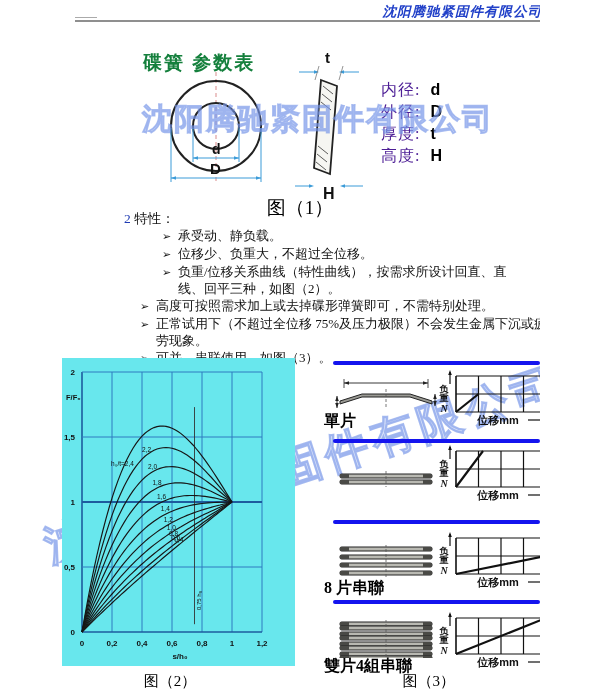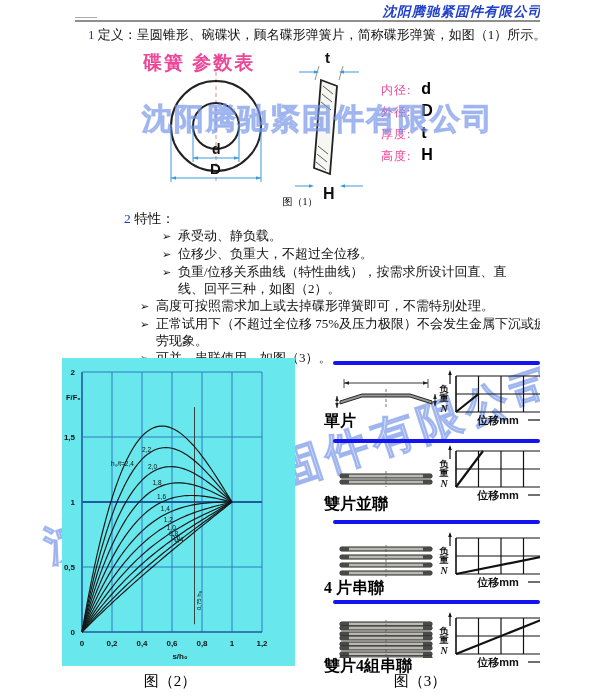--- a/index.html
+++ b/index.html
@@ -17,30 +17,30 @@
   .num{color:#1f3bb3;}
   .p-feat{top:210px;left:84px;font-size:13.5px;margin-left:40px;}
   .bullets{top:227px;left:140px;width:440px;font-size:13px;line-height:17px;}
   .bullet{display:flex;}
   .bullet .bchar{flex:0 0 16px;font-size:11px;padding-top:1px;}
   .lvl2{padding-left:22px;}
   .lvl2 .btxt{max-width:352px;}
   .lvl1 .btxt{max-width:400px;}
   
   .f1-title{top:50px;left:143px;font-family:"Liberation Sans",sans-serif;
-            font-weight:bold;font-size:19px;letter-spacing:2px;color:#ec4899;}
+            font-weight:bold;font-size:19px;letter-spacing:2px;color:#15803d;}
   .f1-params{top:80px;left:381px;}
   .f1-params .row{height:22px;white-space:nowrap;}
-  .f1-params .lbl{color:#ec4899;font-size:12px;letter-spacing:1px;}
+  .f1-params .lbl{color:#4c1d95;font-size:16px;letter-spacing:1px;}
   .f1-params .sym{color:#000;font-family:"Liberation Sans",sans-serif;
                   font-weight:bold;font-size:16px;margin-left:6px;}
-  .cap{font-size:10px;text-align:center;color:#000;}
+  .cap{font-size:19px;text-align:center;color:#000;}
   .cap1{top:195px;left:250px;width:100px;}
   .cap2{top:672px;left:120px;width:100px;font-size:15px;}
-  .cap3{top:672px;left:385px;width:70px;font-size:15px;}
+  .cap3{top:672px;left:385px;width:70px;font-size:15px;text-align:right;}
   
   .wm{color:rgba(148,172,240,0.34);-webkit-text-stroke:1px rgba(110,142,230,0.55);
       font-family:"Liberation Sans",sans-serif;font-weight:bold;white-space:nowrap;
       pointer-events:none;}
   .wm1{top:99px;left:142px;font-size:30px;letter-spacing:2px;}
   .wm2{top:519px;left:46px;font-size:44px;letter-spacing:5px;
        transform:rotate(-18deg);transform-origin:0 50%;}
   
   .chart-panel{top:358px;left:62px;width:233px;height:308px;background:#68e7ed;}
   
@@ -53,24 +53,20 @@
 </style>
 </head>
 <body>
 
 <div class="page">
 
   <div class="abs company">沈阳腾驰紧固件有限公司</div>
   <div class="abs hrule2"></div>
   <div class="abs hrule"></div>
 
-  <div class="abs p-def">
-    <span class="num">1</span>
-    <span>定义：呈圆锥形、碗碟状，顾名碟形弹簧片，简称碟形弹簧，如图（1）所示。</span>
-  </div>
 
   <div class="abs f1-title">碟簧 参数表</div>
   <div class="abs" style="top:70px;left:160px;">
     <svg id="ringsvg" width="112" height="130">
         <line x1="56" y1="2" x2="56" y2="114" stroke="#d98b8b" stroke-width="1" stroke-dasharray="4,3"></line>
         <circle cx="56" cy="56" r="45" fill="none" stroke="#222" stroke-width="2"></circle>
         <circle cx="56" cy="56" r="23" fill="none" stroke="#222" stroke-width="2"></circle>
         <line x1="33" y1="58" x2="33" y2="92" stroke="#3b9bd8" stroke-width="1"></line>
         <line x1="79" y1="58" x2="79" y2="92" stroke="#3b9bd8" stroke-width="1"></line>
         <line x1="33" y1="88" x2="79" y2="88" stroke="#3b9bd8" stroke-width="1"></line>
@@ -284,22 +280,21 @@
         <rect x="6" y="32" width="92" height="4" fill="#b9b9b2" stroke="#222" stroke-width="1" rx="1.5"></rect>
         <rect x="6" y="32" width="9" height="4" fill="#4a4a46"></rect>
         <rect x="89" y="32" width="9" height="4" fill="#4a4a46"></rect>
         <rect x="6" y="36" width="92" height="4" fill="#b9b9b2" stroke="#222" stroke-width="1" rx="1.5"></rect>
         <rect x="6" y="36" width="9" height="4" fill="#4a4a46"></rect>
         <rect x="89" y="36" width="9" height="4" fill="#4a4a46"></rect>
         <line x1="52" y1="-1" x2="52" y2="43" stroke="#555" stroke-width="0.8" stroke-dasharray="3,2"></line>
       </svg></div>
 
   <div class="abs f3label f3l1">單片</div>
-  <div class="abs f3label f3l2">雙片並聯</div>
-  <div class="abs f3label f3l3">4 片串聯</div>
+  <div class="abs f3label f3l3">8 片串聯</div>
   <div class="abs f3label f3l4">雙片4組串聯</div>
 
   <div class="abs mg mg1"><svg class="mgsvg" width="116" height="60">
         <line x1="20" y1="44" x2="20" y2="8" stroke="#111" stroke-width="1.6"></line>
         <line x1="42.5" y1="44" x2="42.5" y2="8" stroke="#111" stroke-width="1.2"></line>
         <line x1="65" y1="44" x2="65" y2="8" stroke="#111" stroke-width="1.2"></line>
         <line x1="87.5" y1="44" x2="87.5" y2="8" stroke="#111" stroke-width="1.2"></line>
         <line x1="110" y1="44" x2="110" y2="8" stroke="#111" stroke-width="1.2"></line>
         <line x1="20" y1="44" x2="110" y2="44" stroke="#111" stroke-width="1.2"></line>
         <line x1="20" y1="26" x2="110" y2="26" stroke="#111" stroke-width="1.2"></line>

